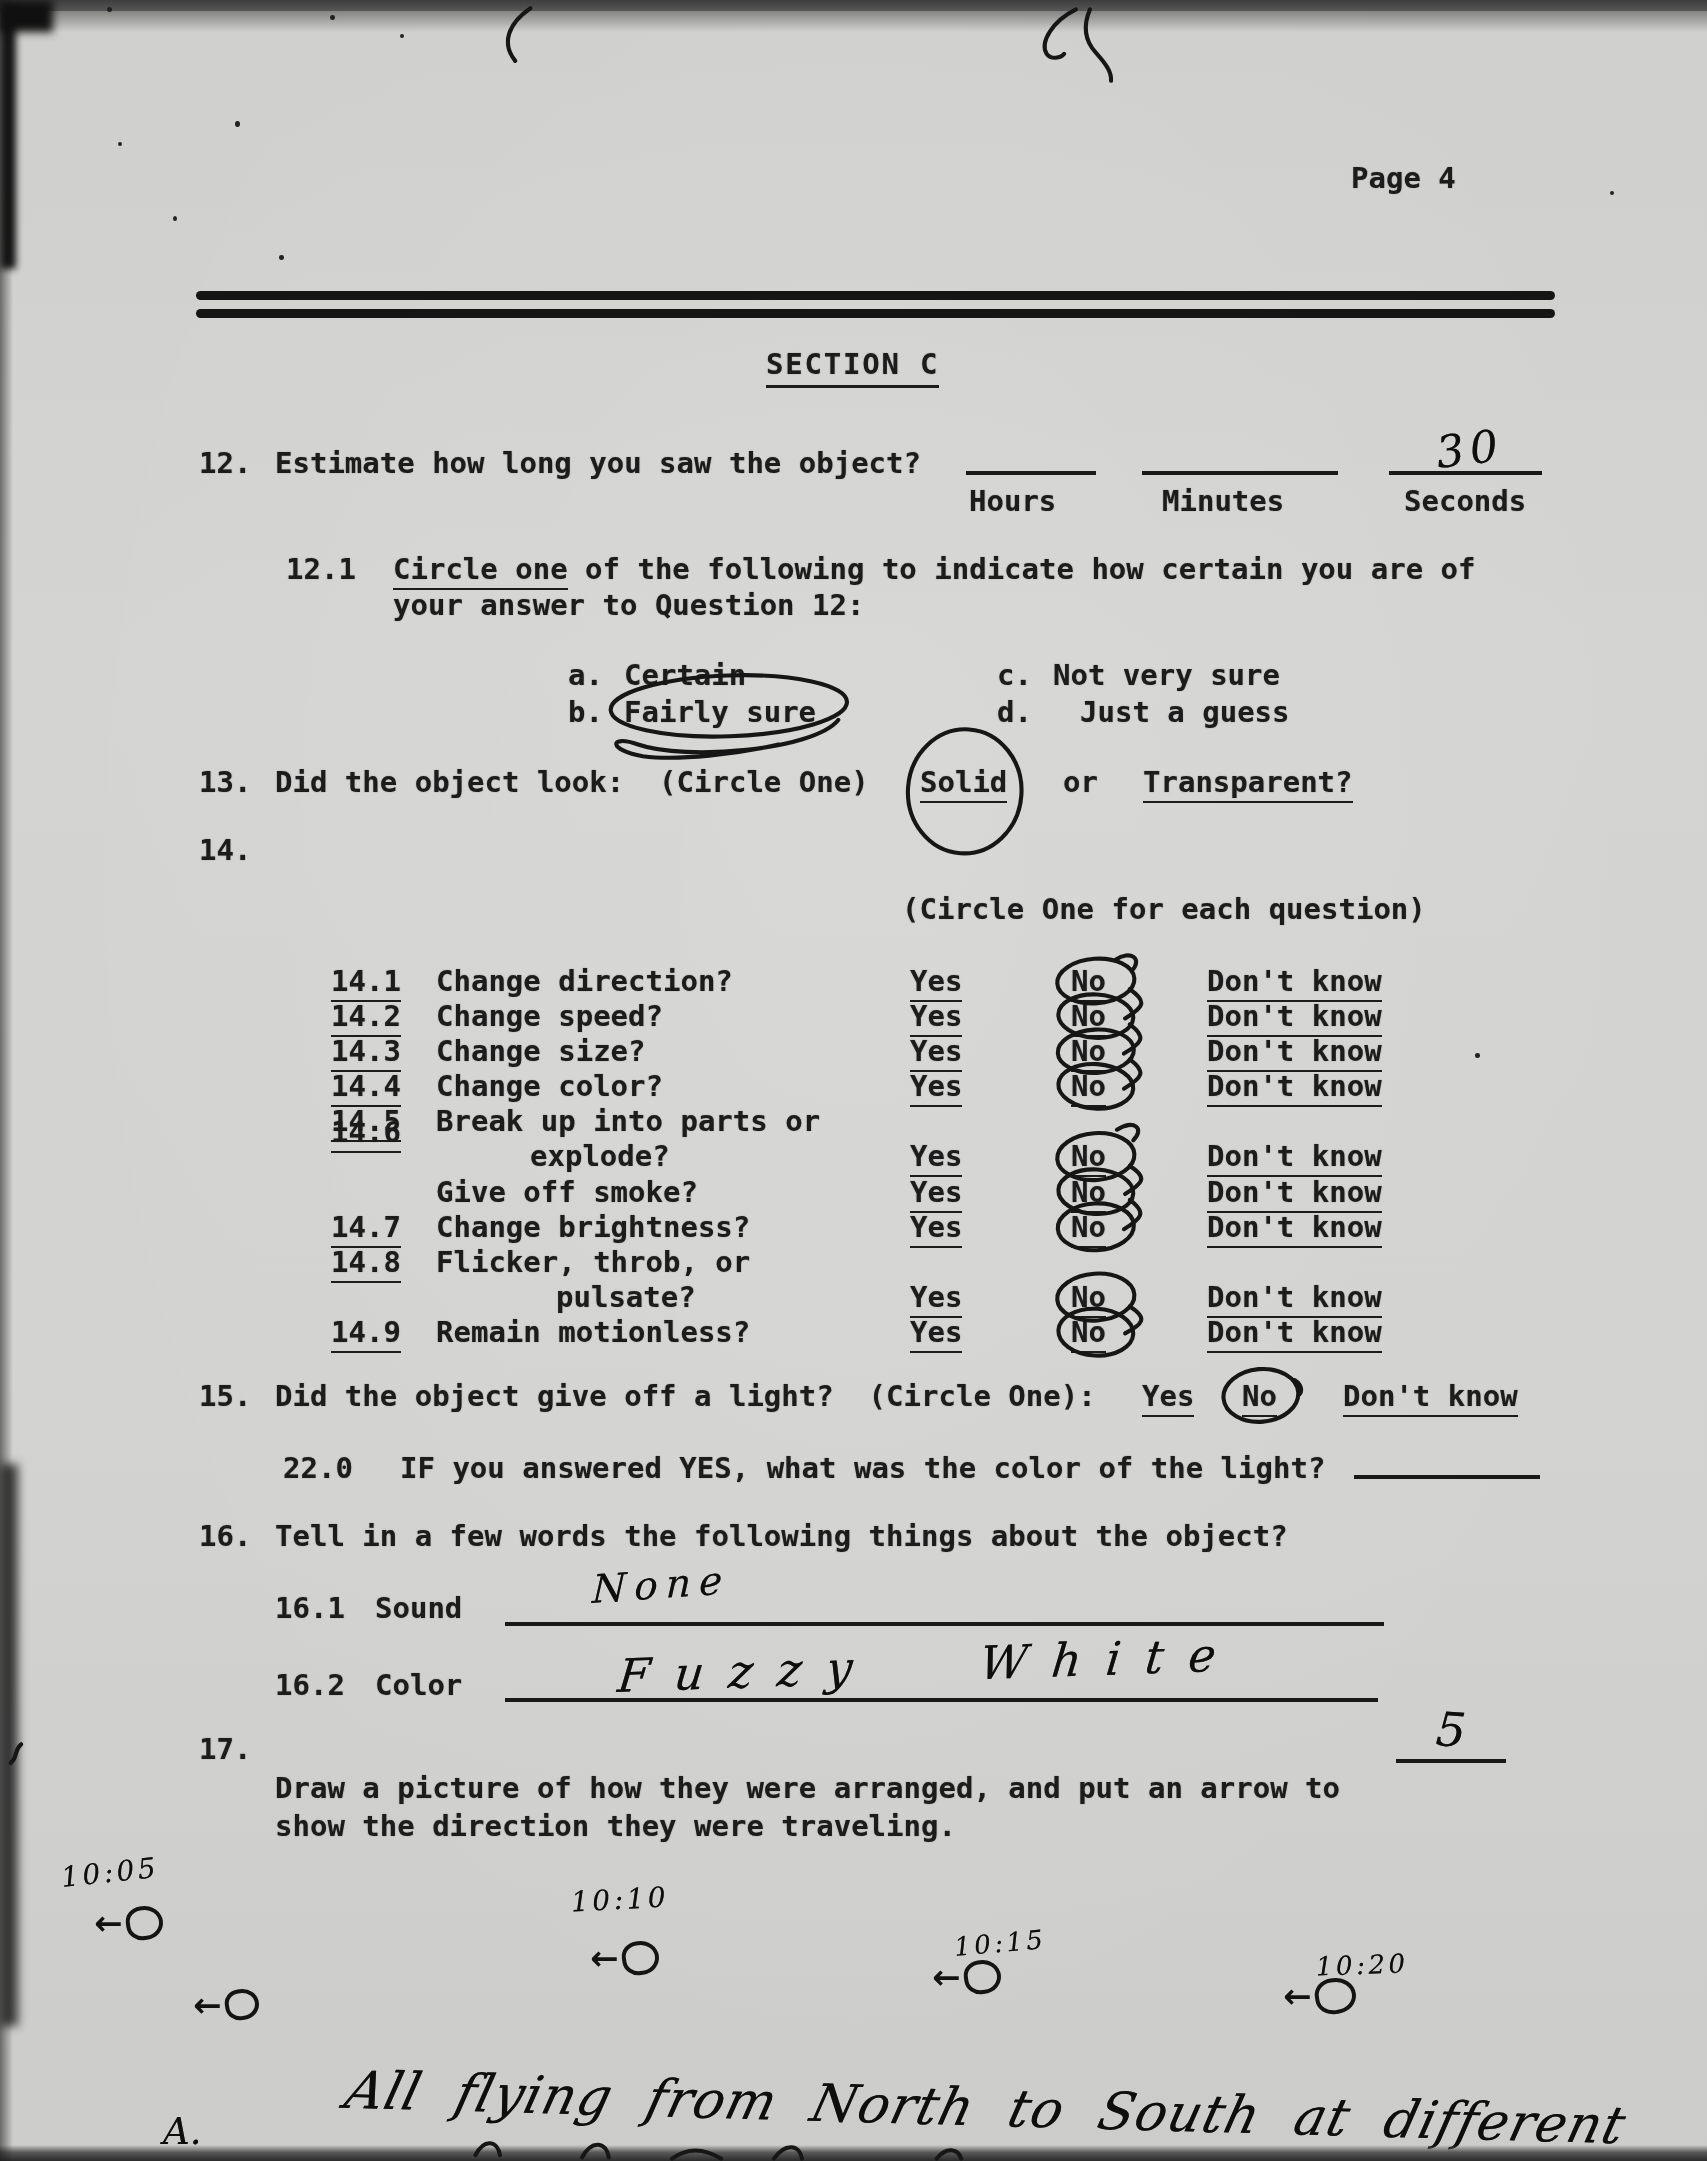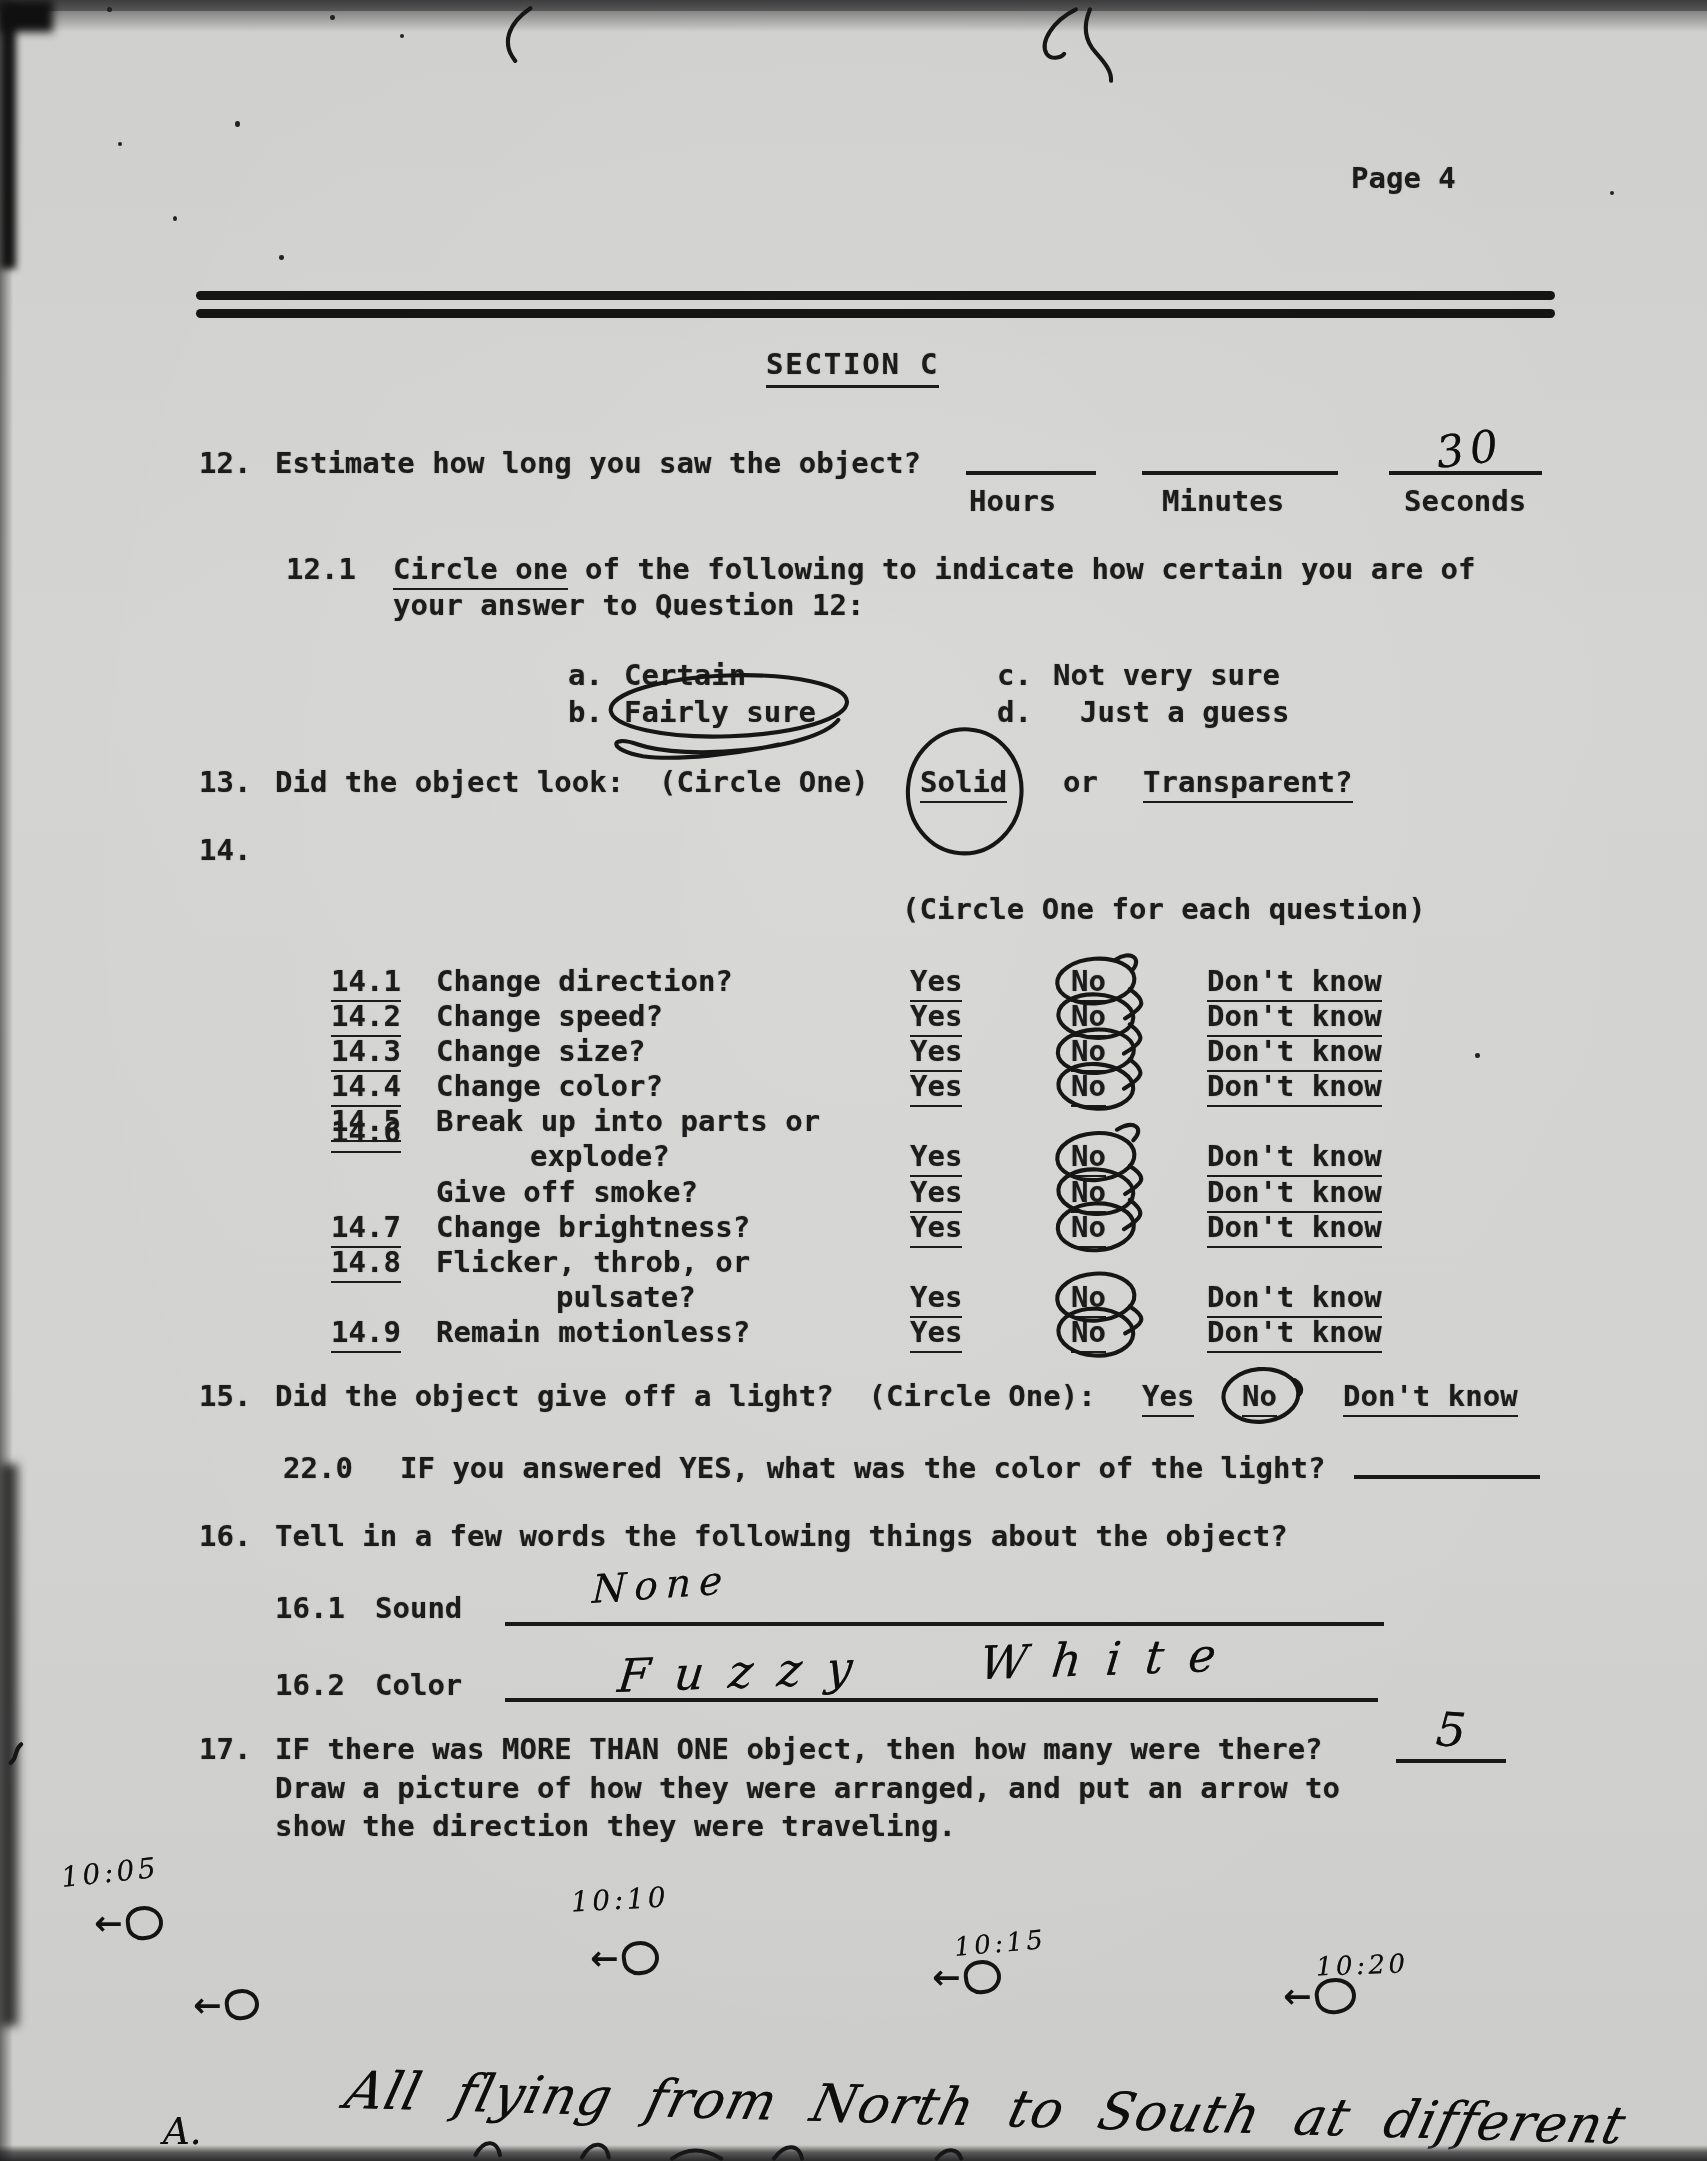--- a/index.html
+++ b/index.html
@@ -220,21 +220,20 @@
   <div class="t" style="left:375px;top:1592px">Sound</div>
   <div class="blank" style="left:505px;top:1622px;width:879px"></div>
   <div class="hw" style="left:592px;top:1562px;font-size:39px;letter-spacing:8.2px;transform:rotate(-4deg) skewX(-6deg)">None</div>
 
   <div class="t" style="left:275px;top:1669px">16.2</div>
   <div class="t" style="left:375px;top:1669px">Color</div>
   <div class="blank" style="left:505px;top:1698px;width:873px"></div>
   <div class="hw" style="left:618px;top:1638px;font-size:46px;letter-spacing:24.6px;word-spacing:64px;transform:rotate(-2deg) skewX(-8deg)">Fuzzy White</div>
 
   <div class="t" style="left:199px;top:1733px">17.</div>
-  <div class="t" style="left:275px;top:1733px">IF there was MORE THAN ONE object, then how many were there?</div>
   <div class="hw" style="left:1436px;top:1702px;font-size:47px;transform:rotate(4deg)">5</div>
   <div class="blank" style="left:1396px;top:1759px;width:110px"></div>
   <div class="t" style="left:275px;top:1772px">Draw a picture of how they were arranged, and put an arrow to</div>
   <div class="t" style="left:275px;top:1810px">show the direction they were traveling.</div>
 
   <div class="hw" style="left:61px;top:1856px;font-size:28px;letter-spacing:3.5px;transform:rotate(-6deg)">10:05</div>
   <div class="oc" style="left:94px;top:1906px">
       <span class="arr">←</span>
       <span class="ring"></span>
     </div>

